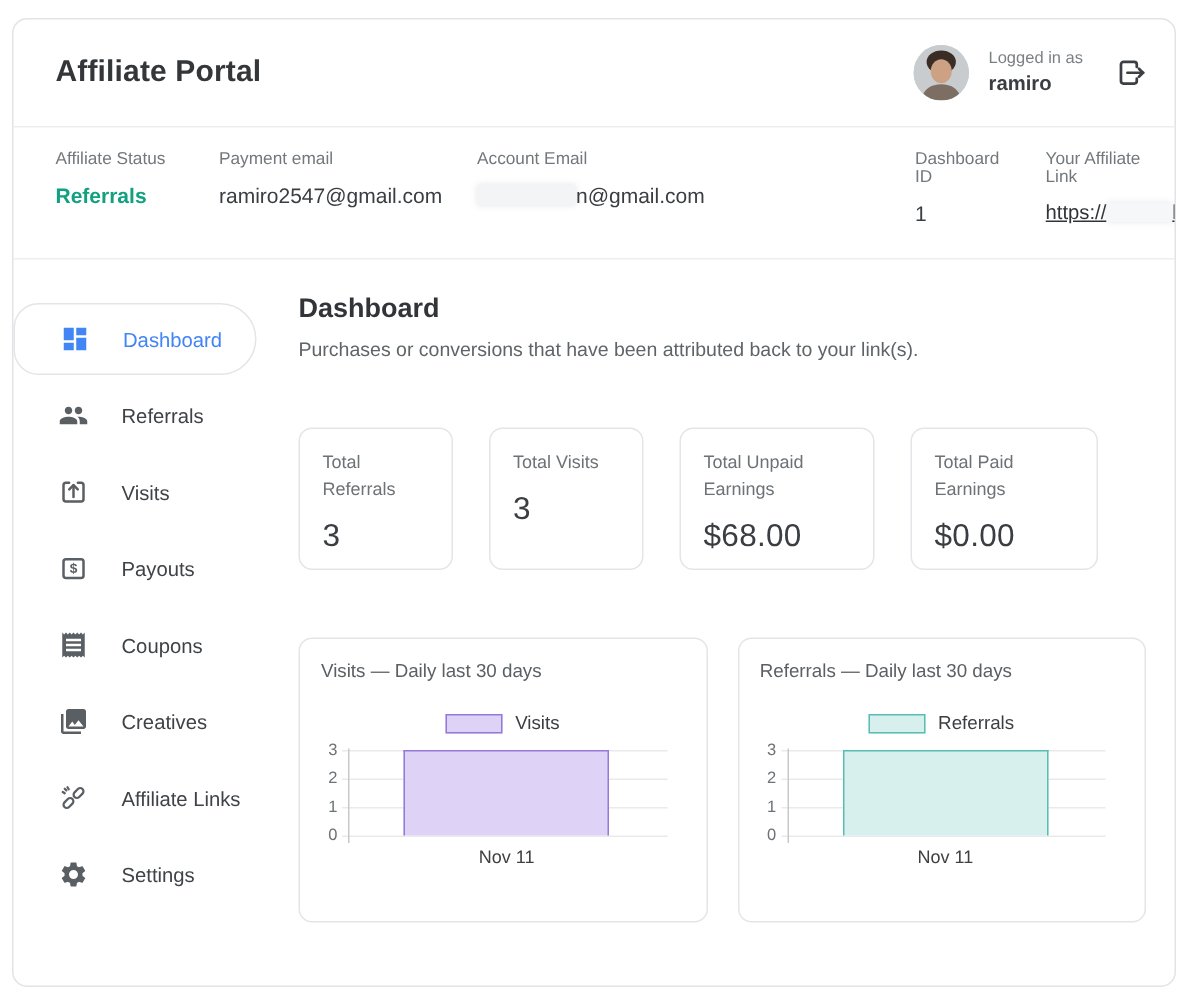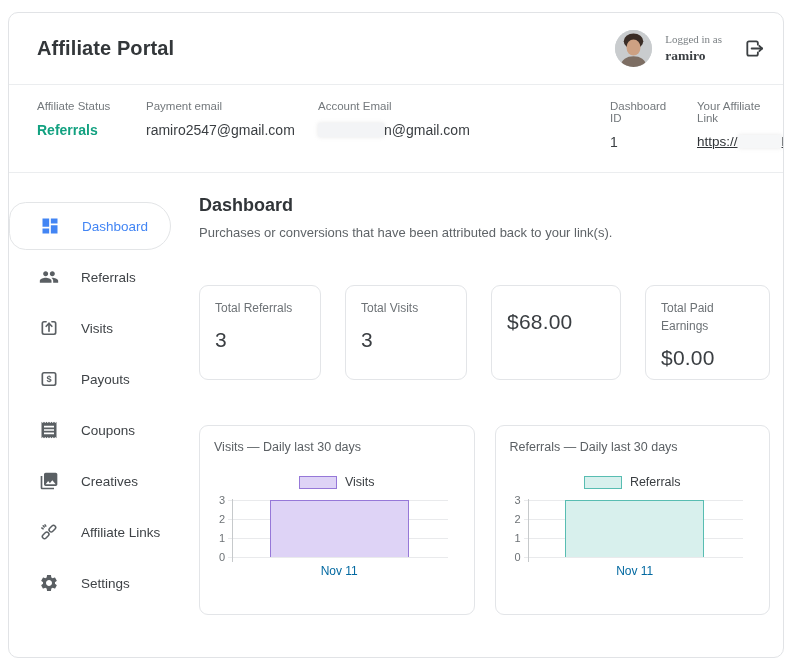--- a/index.html
+++ b/index.html
@@ -8,21 +8,21 @@
 
   .outer-card { position:absolute; left:8px; top:12px; width:776px; height:646px;
     background:#fff; border:1px solid #e1e3e6; border-radius:10px; }
 
   
   .header { height:72px; display:flex; align-items:center; justify-content:space-between;
     padding:0 16px 0 28px; border-bottom:1px solid #ebedef; }
   .app-title { font-size:20px; font-weight:700; letter-spacing:.1px; }
   .header-right { display:flex; align-items:center; gap:13px; }
   .avatar { width:37px; height:37px; border-radius:50%; overflow:hidden; background:#cfd4d8; flex:0 0 auto; }
-  .login-block { line-height:1.35;font-family:Liberation Serif, serif; }
+  .login-block { line-height:1.35; }
   .login-label { font-size:11px; color:#7b8084; }
   .login-user { font-size:13.5px; color:#3a3e42; font-weight:600; }
   .logout-btn { width:26px; height:26px; display:flex; align-items:center; justify-content:center;
     cursor:pointer; color:#3c4043; margin-left:6px; }
 
   
   .info-bar { display:flex; padding:15px 0 0 28px; height:88px; border-bottom:1px solid #ebedef;gap:22px; }
   .info-col { flex:0 0 auto; }
   .info-label { font-size:11.5px; color:#73787c; }
   .info-value { font-size:14px; color:#3a3e42; margin-top:10px; white-space:nowrap; }
@@ -48,21 +48,21 @@
   .nav-item.active .nav-label { color:#4285f4; }
 
   .content { flex:1 1 auto; padding:22px 19px 0 20px; }
   .page-heading { font-size:18px; font-weight:700; color:#313539; }
   .page-sub { font-size:13px; color:#5f6468; margin-top:9px; }
 
   
   .stats-row { display:flex; gap:24px; margin-top:45px; }
   .stat-card { height:95px; border:1px solid #e3e5e8; border-radius:9px; padding:13px 15px;
     background:#fff; }
-  .stat-card.c1,.stat-card.c2 { width:122px; }
+  .stat-card.c1,.stat-card.c2 { width:103px; }
   .stat-card.c3 { width:130px; } .stat-card.c4 { width:125px; }
   .stat-label { font-size:12px; color:#6d7276; line-height:1.5; }
   .stat-value { font-size:21px; color:#3a3e42; margin-top:11px; letter-spacing:.2px; }
 
   
   .charts-row { display:flex; gap:20px; margin-top:45px; }
   .chart-card { flex:1 1 0; height:190px; border:1px solid #e3e5e8; border-radius:9px;
     padding:14px 14px 4px 14px; background:#fff; }
   .chart-title { font-size:12.5px; color:#5b6064; }
   .legend { display:flex; align-items:center; justify-content:center; gap:8px;
@@ -72,21 +72,21 @@
   .plot-row { display:flex; margin-top:11px; }
   .yaxis { width:18px; position:relative; height:57px; flex:0 0 auto; }
   .ytick { position:absolute; right:7px; transform:translateY(-50%); font-size:11px; color:#6d7276; }
   .plot { flex:1 1 auto; position:relative; height:57px; margin-right:12px; }
   .gridline { position:absolute; left:-4px; right:0; height:1px; background:#e9eaec; }
   .axisline { position:absolute; left:0; top:-1px; bottom:-5px; width:1px; background:#c6c9cb; }
   .area-bar { position:absolute; bottom:0; left:17.5%; width:64.5%;
     border:1.5px solid; border-bottom:none; }
   .xlabel-row { margin-left:18px; margin-right:12px; margin-top:7px; }
   .xlabel { display:block; margin-left:17.5%; width:64.5%; text-align:center;
-    font-size:12px; color:#0369a1; }
+    font-size:12px; color:#404040; }
 </style>
 </head>
 <body>
 
 <div class="outer-card">
 
   <div class="header">
     <div class="app-title">Affiliate Portal</div>
     <div class="header-right">
       <div class="avatar">
@@ -226,20 +226,21 @@
       <div class="stats-row">
         <div class="stat-card c1">
           <div class="stat-label">Total Referrals</div>
           <div class="stat-value">3</div>
         </div>
         <div class="stat-card c2">
           <div class="stat-label">Total Visits</div>
           <div class="stat-value">3</div>
         </div>
         <div class="stat-card c3">
+          <div class="stat-label">Total Unpaid Earnings</div>
           <div class="stat-value">$68.00</div>
         </div>
         <div class="stat-card c4">
           <div class="stat-label">Total Paid Earnings</div>
           <div class="stat-value">$0.00</div>
         </div>
       </div>
 
       <div class="charts-row">
 

